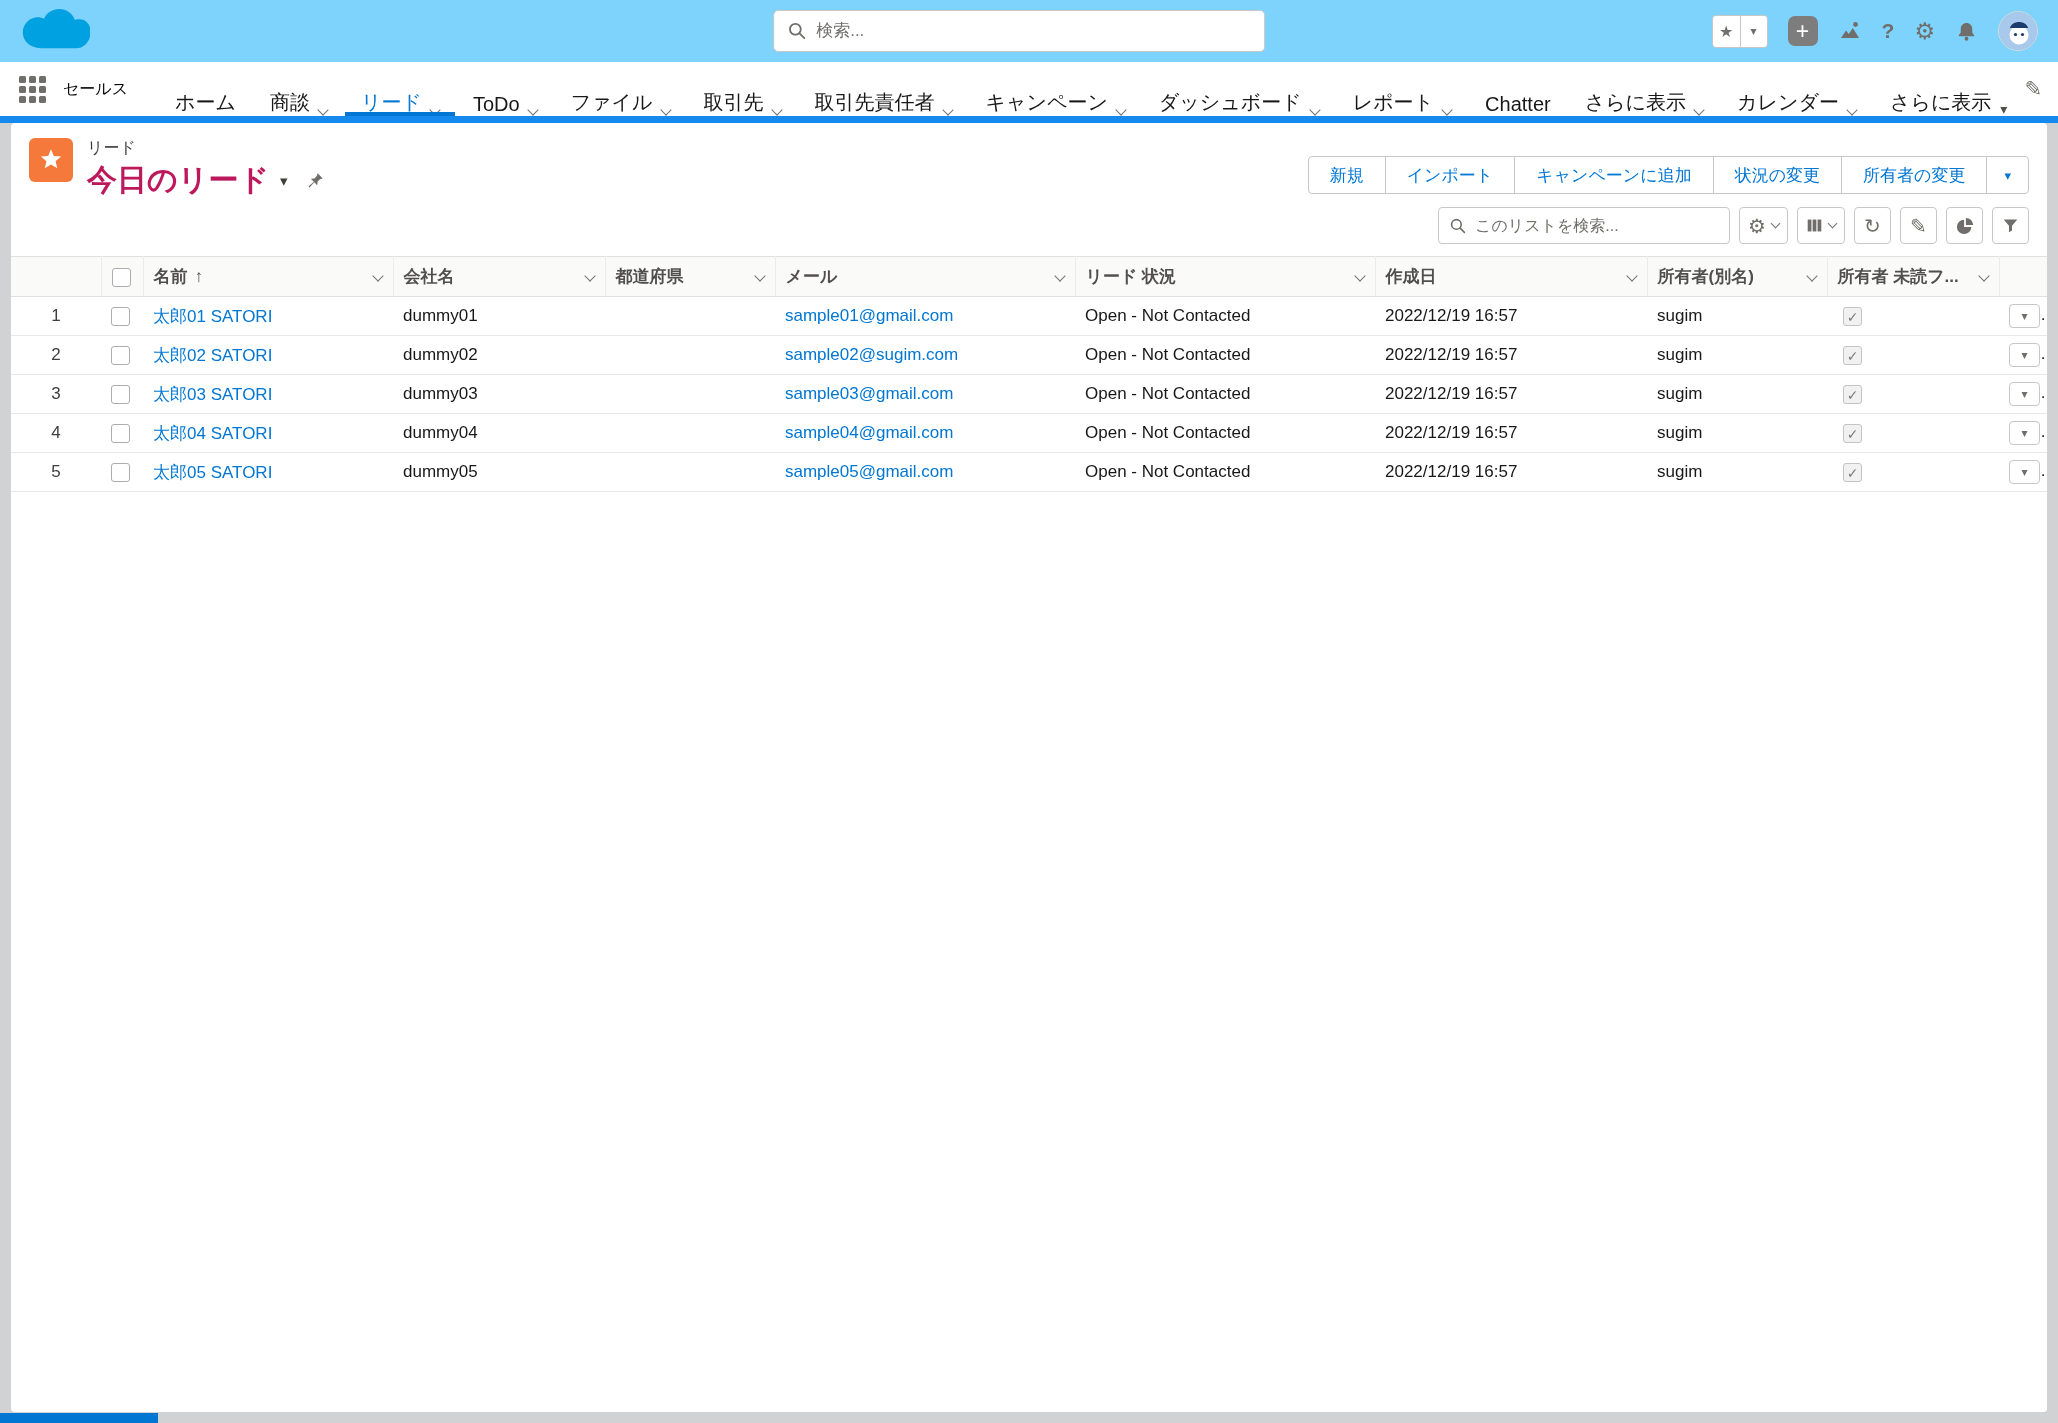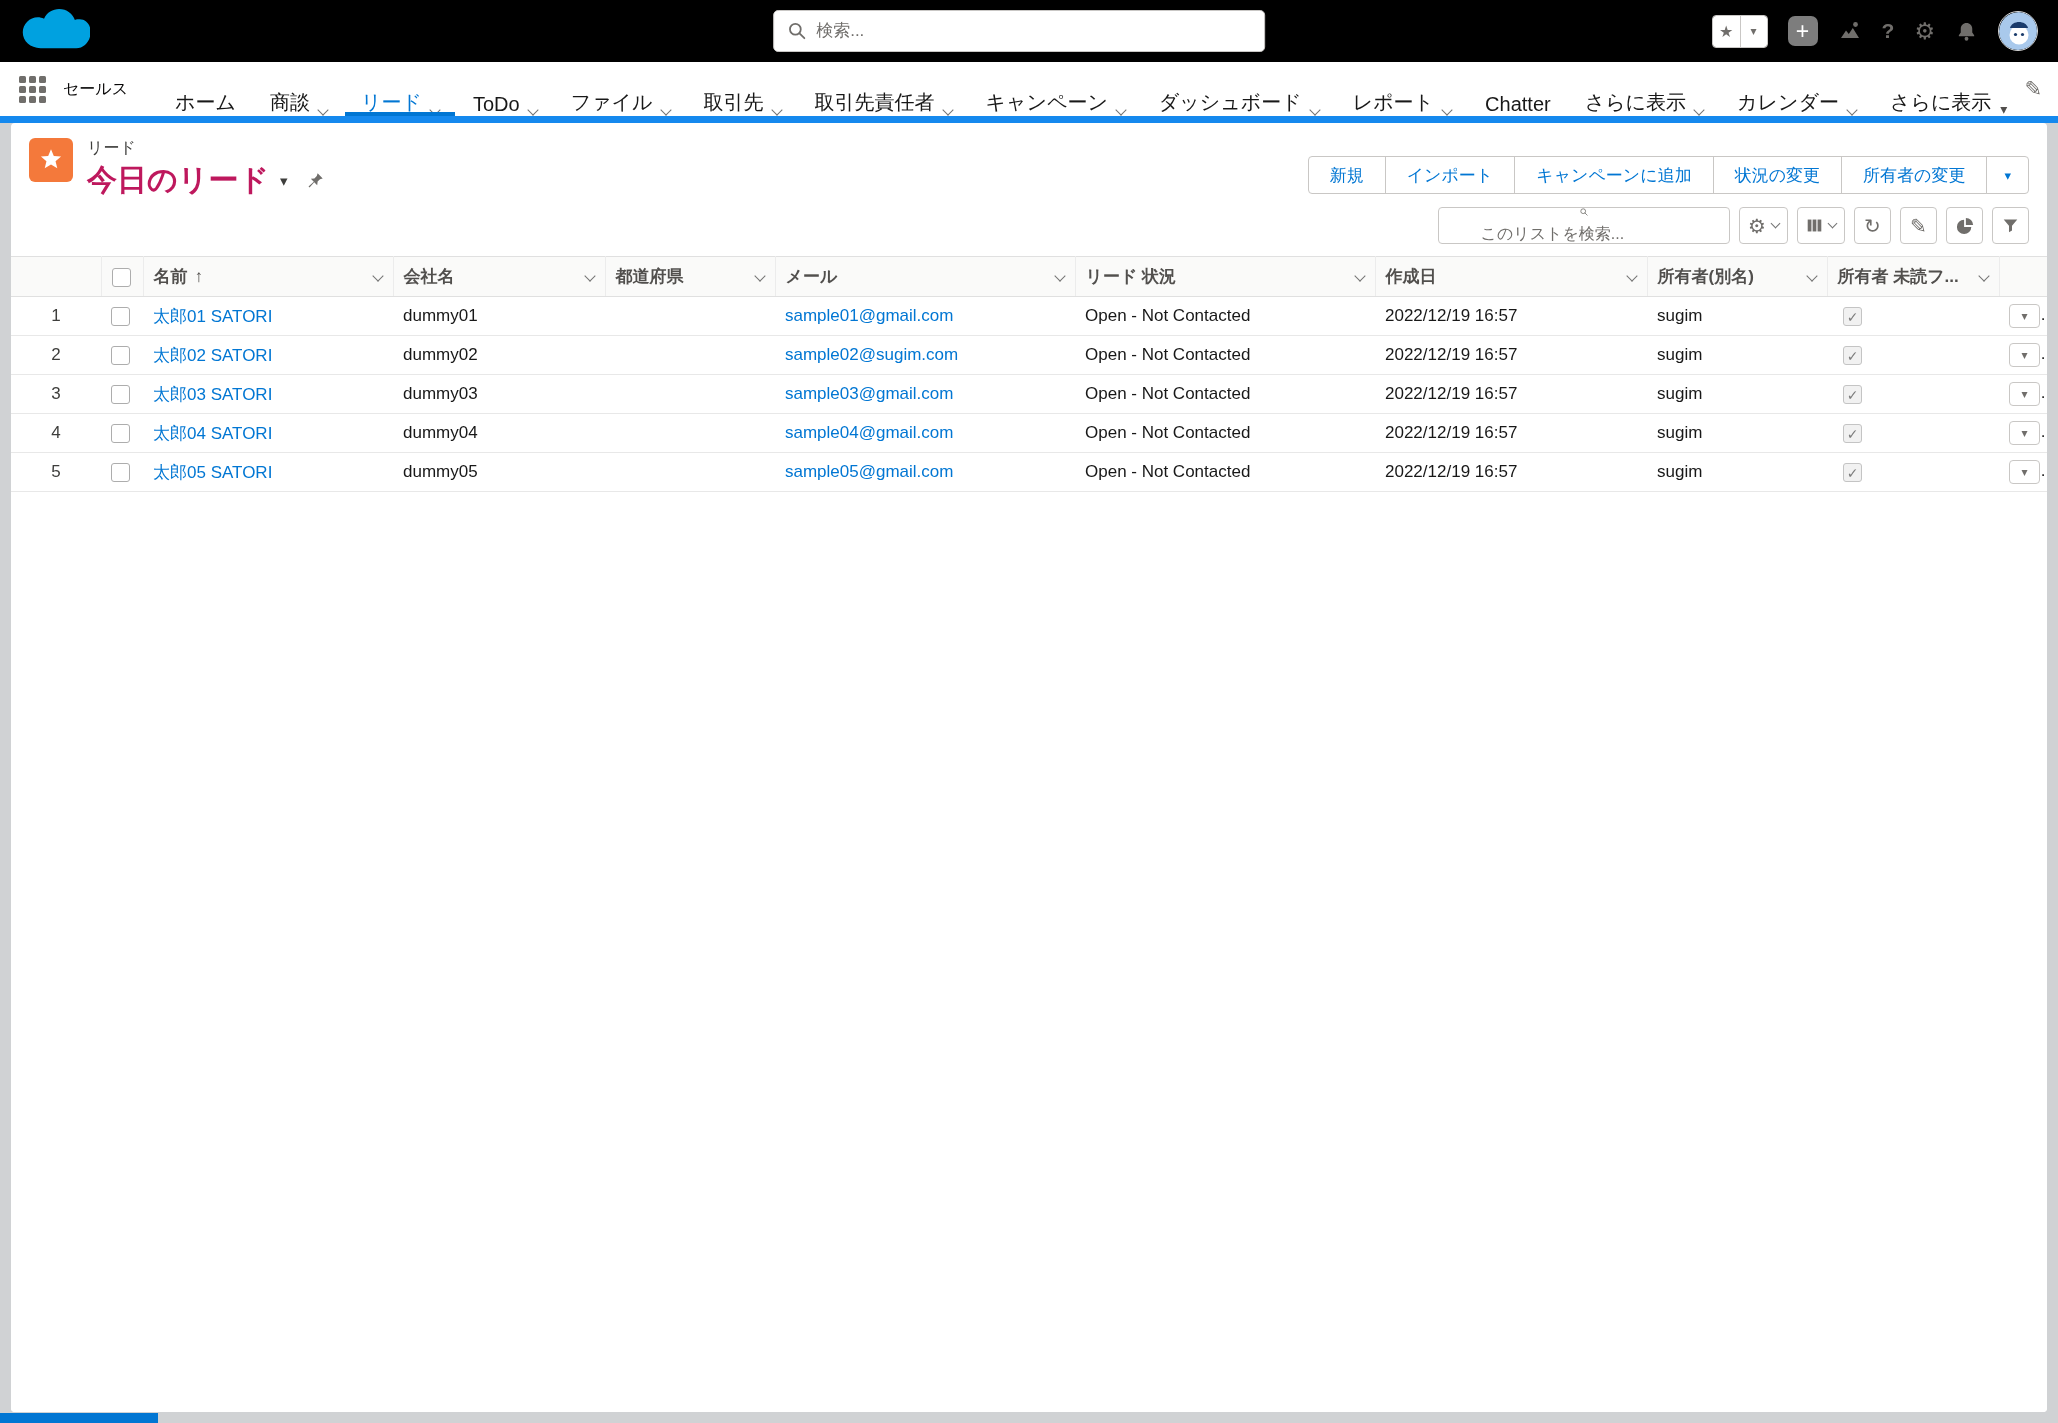--- a/index.html
+++ b/index.html
@@ -3,21 +3,21 @@
 <meta charset="utf-8">
 <style>
   * { margin:0; padding:0; box-sizing:border-box; }
   html,body { width:2058px; height:1423px; }
   body {
     font-family:"Liberation Sans","DejaVu Sans",sans-serif;
     background:#fff; color:#181818; overflow:hidden; position:relative;
     font-size:17px;
   }
   
-  .global-header { height:62px; display:flex; align-items:center; padding:0 20px; background:#000000; position:relative; }
+  .global-header { height:62px; display:flex; align-items:center; padding:0 20px; background:#7dd3fc; position:relative; }
   .logo { display:flex; align-items:center; }
   .gs-wrap { position:absolute; left:50%; transform:translateX(-52%); width:492px; }
   .search-box { display:flex; align-items:center; gap:10px; height:42px; border:1px solid #c9c7c5; border-radius:5px; padding:0 14px; background:#fff; }
   .search-box input { border:none; outline:none; flex:1; font:inherit; font-size:17px; color:#444; background:transparent; }
   .search-box input::placeholder { color:#706e6b; }
   .header-right { margin-left:auto; display:flex; align-items:center; gap:20px; }
   .fav-group { display:flex; border:1px solid #c9c7c5; border-radius:4px; height:33px; overflow:hidden; }
   .fav-seg { width:27px; display:flex; align-items:center; justify-content:center; color:#706e6b; font-size:16px; cursor:pointer; background:#fff; }
   .fav-seg + .fav-seg { border-left:1px solid #c9c7c5; font-size:12px; }
   .hicon { color:#706e6b; display:flex; align-items:center; justify-content:center; cursor:pointer; }
@@ -54,21 +54,21 @@
   .header-actions { margin-left:auto; display:flex; align-items:center; margin-top:18px; }
   .btn-group { display:flex; }
   .btn { height:38px; padding:0 21px; border:1px solid #c9c7c5; background:#fff; color:#0176d3; font-size:17px; display:flex; align-items:center; cursor:pointer; margin-left:-1px; white-space:nowrap; }
   .btn.first { border-radius:4px 0 0 4px; margin-left:0; }
   .btn.last { border-radius:0 4px 4px 0; padding:0 17px; }
   .btn .caret-blue { color:#0176d3; font-size:13px; }
   
   .list-subheader { display:flex; align-items:center; padding:2px 18px 12px; }
   .summary { font-size:16px; color:#706e6b; }
   .toolbar { margin-left:auto; display:flex; align-items:center; gap:9px; }
-  .list-search { width:292px; height:37px; border:1px solid #c9c7c5; border-radius:4px; display:flex; align-items:center; gap:9px; padding:0 11px; background:#fff;flex-direction:column; }
+  .list-search { width:292px; height:37px; border:1px solid #c9c7c5; border-radius:4px; display:flex; align-items:center; gap:9px; padding:0 11px; background:#fff; }
   .list-search input { border:none; outline:none; flex:1; font:inherit; font-size:16px; color:#444; background:transparent; }
   .list-search input::placeholder { color:#706e6b; }
   .icon-btn { height:37px; min-width:37px; border:1px solid #c9c7c5; border-radius:4px; background:#fff; display:flex; align-items:center; justify-content:center; gap:6px; color:#706e6b; cursor:pointer; padding:0 8px; }
   .icon-btn .glyph { font-size:20px; line-height:1; }
   .icon-btn .chev { width:7px; height:7px; position:relative; top:-2px; }
   
   table { border-collapse:collapse; table-layout:fixed; width:100%; font-size:17px; }
   thead th { background:#fafaf9; border-top:1px solid #e0e0e0; border-bottom:1px solid #e0e0e0; border-right:1px solid #ececec; height:40px; font-weight:bold; color:#514f4d; text-align:left; padding:0 10px; position:relative; cursor:pointer; white-space:nowrap; overflow:hidden; text-overflow:ellipsis; }
   thead th:last-child { border-right:none; }
   .col-chev { position:absolute; right:11px; top:15px; }

